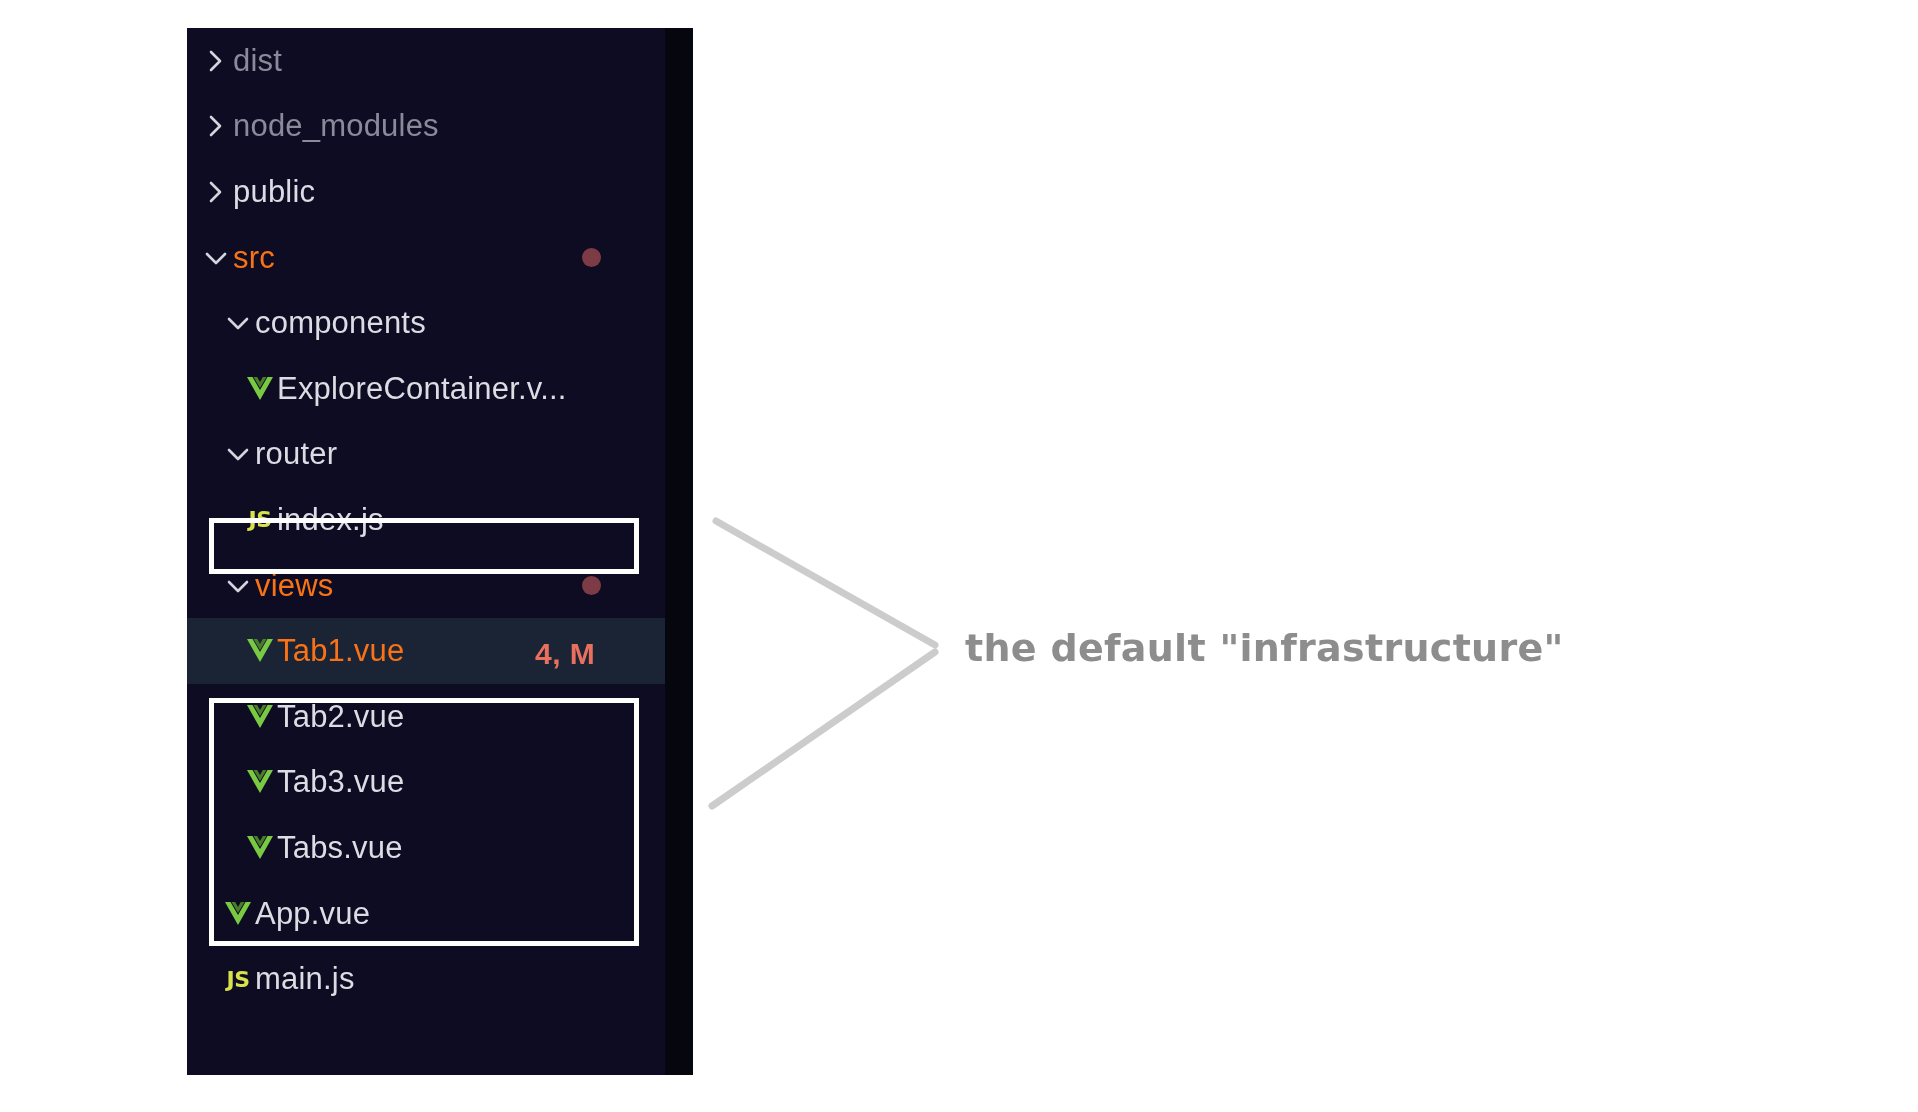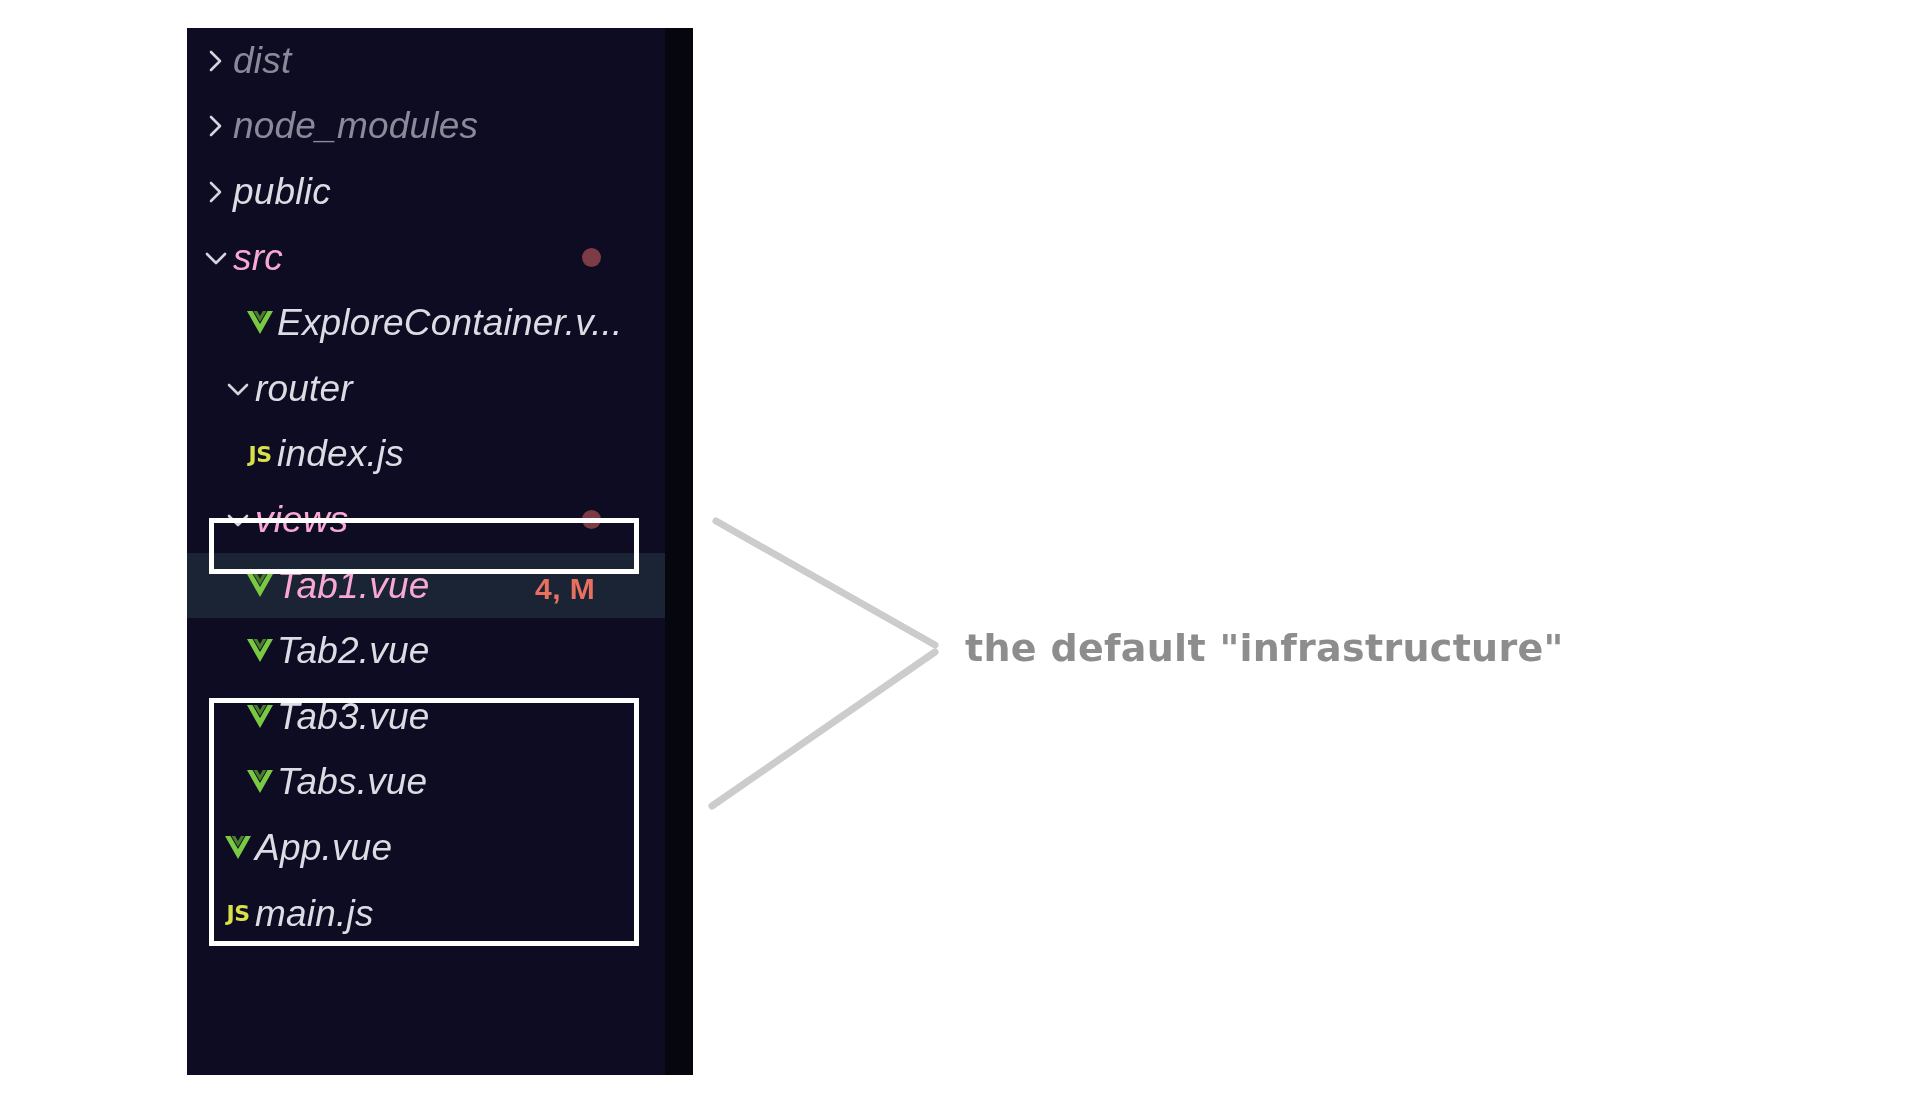--- a/index.html
+++ b/index.html
@@ -77,27 +77,26 @@
   .ficon.vue svg { display:block; }
   .ficon.js {
     font-family: "DejaVu Sans", sans-serif;
     font-weight: 700;
     font-size: 22px;
     color: #d8e04a;
     letter-spacing: -0.5px;
   }
 
   .label {
-    font-size: 37px;
+    font-size: 31px;
     color: #dcdce4;
     letter-spacing: 0.2px;
-    font-style: italic;
   }
   .label.dim   { color: #8a8a9a; }
-  .label.mod   { color: #f9a8d4; }
+  .label.mod   { color: #f97316; }
 
   .badge-dot {
     position: absolute;
     width: 19px;
     height: 19px;
     border-radius: 50%;
     background: #7d3b45;
   }
   .badge-text {
     position: absolute;
@@ -175,20 +174,29 @@
         <div style="width: 12px; min-width: 12px;"></div>
         <span class="twisty">
           <svg width="24" height="20" viewBox="0 0 24 20">
             <path d="M3 6 L12 15 L21 6" fill="none" stroke="currentColor" stroke-width="2.6" stroke-linecap="round" stroke-linejoin="round"></path>
           </svg>
         </span>
         <span class="label mod">src</span>
         <span class="badge-dot" style="left: 395px; top: 23px;"></span>
       </div>
       <div class="row">
+        <div style="width: 34px; min-width: 34px;"></div>
+        <span class="twisty">
+          <svg width="24" height="20" viewBox="0 0 24 20">
+            <path d="M3 6 L12 15 L21 6" fill="none" stroke="currentColor" stroke-width="2.6" stroke-linecap="round" stroke-linejoin="round"></path>
+          </svg>
+        </span>
+        <span class="label">components</span>
+      </div>
+      <div class="row">
         <div style="width: 56px; min-width: 56px;"></div>
         <span class="ficon vue">
           <svg width="30" height="26" viewBox="0 0 30 26">
             <path d="M2 1 L15 24 L28 1 L22.5 1 L15 14 L7.5 1 Z" fill="#7ac943"></path>
             <path d="M8.5 1 L15 12 L21.5 1 L17.8 1 L15 6 L12.2 1 Z" fill="#4a7c2a"></path>
           </svg>
         </span>
         <span class="label">ExploreContainer.v...</span>
       </div>
       <div class="row">

